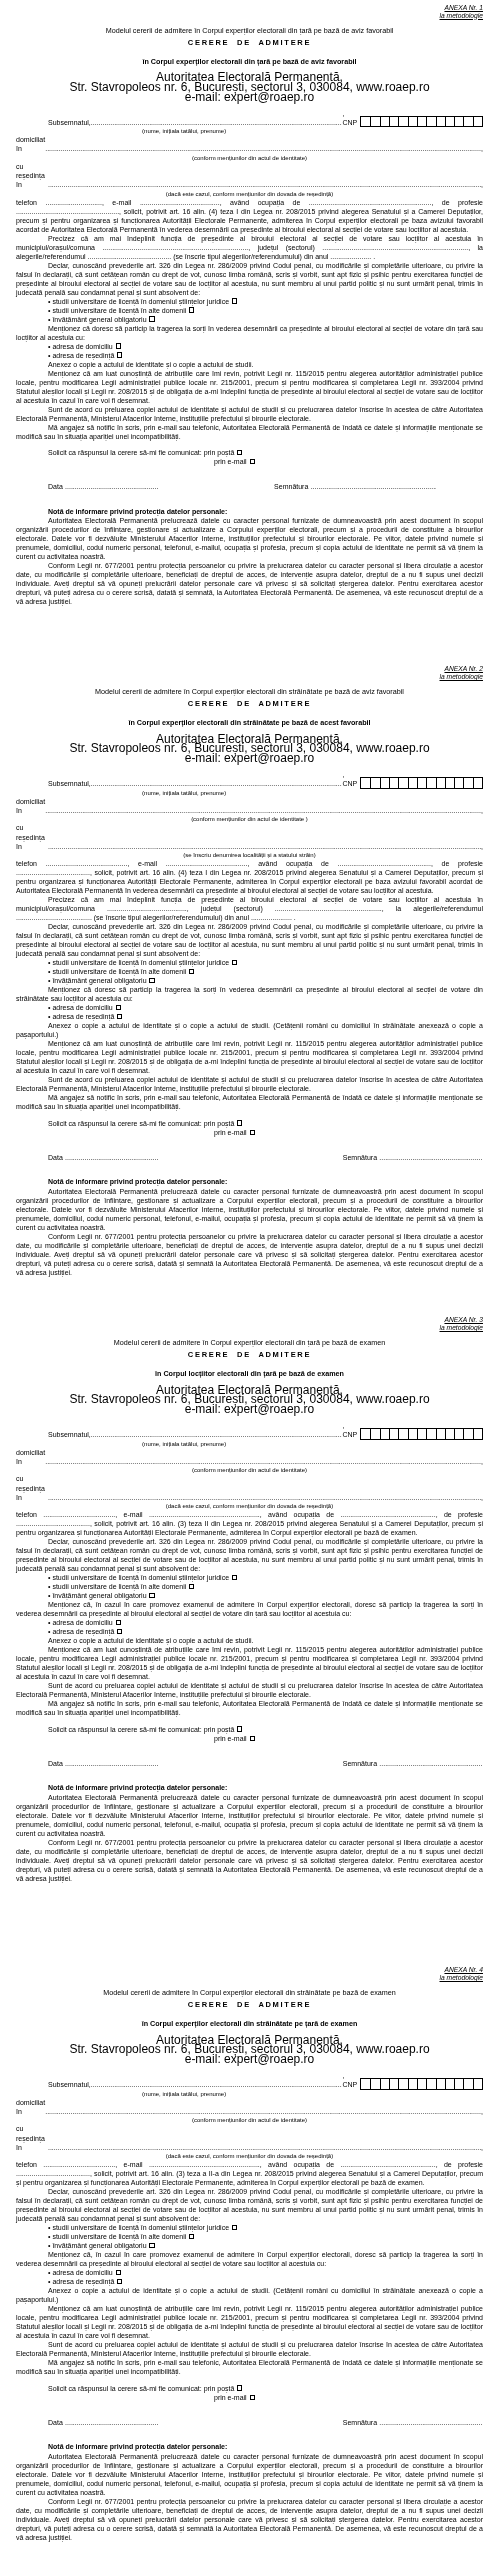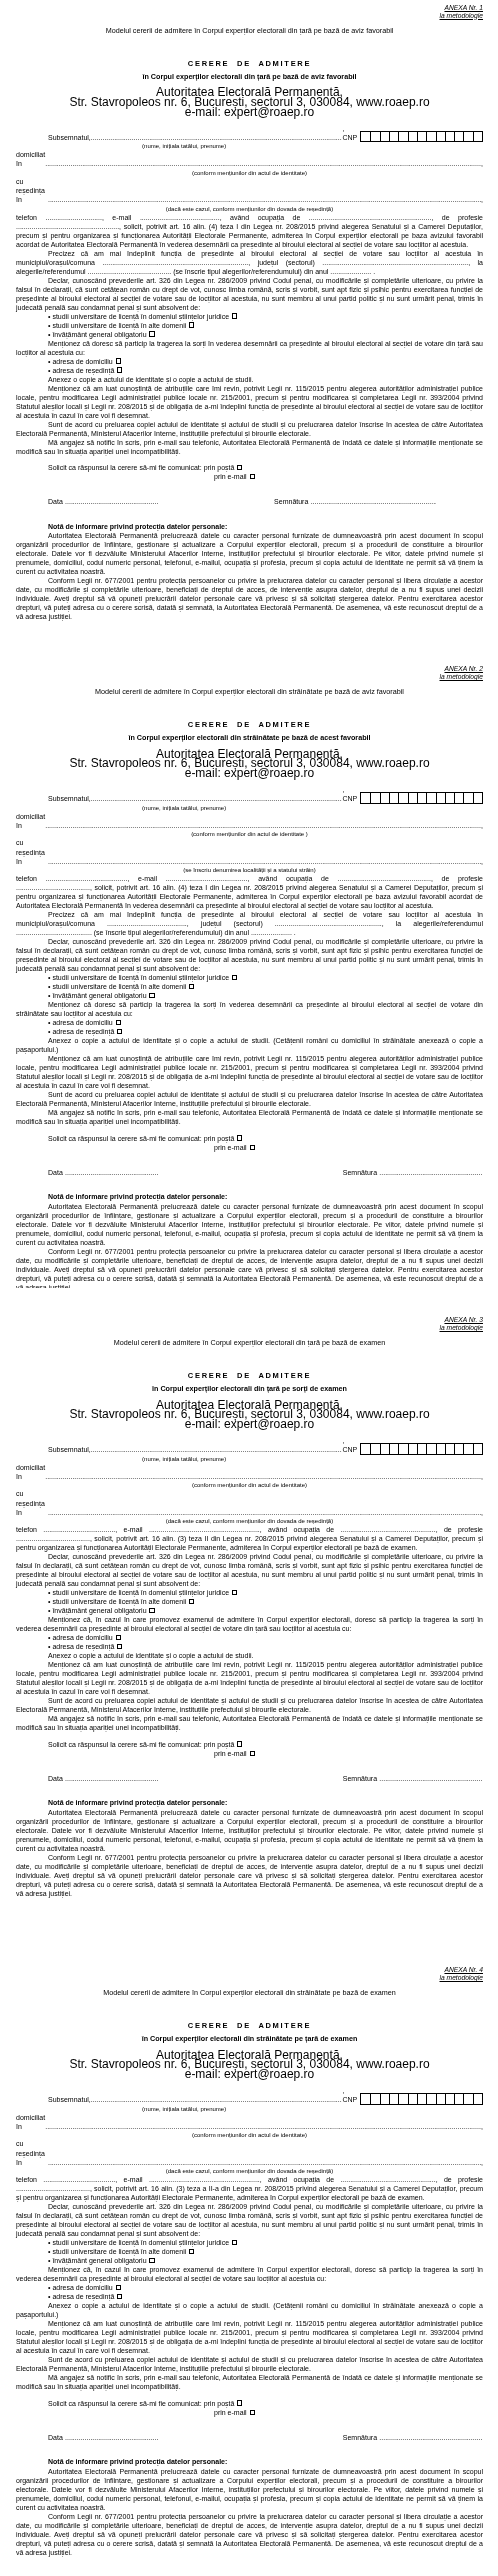--- a/index.html
+++ b/index.html
@@ -11,22 +11,22 @@
   .form { height: 644px; overflow: hidden; padding: 0 16px; }
   .f1 { padding-top: 3.5px; }
   .f2 { padding-top: 21px; }
   .f3 { padding-top: 28px; }
   .f4 { padding-top: 34px; }
 
   .annex { text-align: right; font-size: 6.7px; line-height: 8px; font-style: italic; }
   .annex div { text-decoration: underline; }
 
   .mtitle { text-align: center; margin-top: 6.4px; font-size: 7.2px; }
-  .t1 { text-align: center; font-weight: bold; font-size: 7.5px; letter-spacing: 1.7px; word-spacing: 4px; margin-top: 24px; }
-  .t2 { text-align: center; font-weight: bold; font-size: 7.2px; margin-top: 4px; }
+  .t1 { text-align: center; font-weight: bold; font-size: 7.5px; letter-spacing: 1.7px; word-spacing: 4px; margin-top: 3px; }
+  .t2 { text-align: center; font-weight: bold; font-size: 7.2px; margin-top: 10px; }
   .auth { text-align: center; margin-top: 7.5px; line-height: 9.6px; font-size: 12px; }
 
   .row { display: flex; align-items: flex-end; line-height: 9.3px; }
   .sub { margin-top: 6.4px; padding-left: 32px; }
   .dotfill { flex: 1 1 auto; overflow: hidden; white-space: nowrap; }
   .cnp { display: flex; border: 1.2px solid #000; margin-left: 2.9px; height: 11.6px; background: #fff; }
   .cnp i { display: block; width: 9.3px; border-left: 0.6px solid #000; }
   .cnp i:first-child { border-left: none; }
 
   .cnote { text-align: center; font-size: 6px; line-height: 8px; }
@@ -207,21 +207,21 @@
   <p class="para ind">Conform Legii nr. 677/2001 pentru protecția persoanelor cu privire la prelucrarea datelor cu caracter personal și libera circulație a acestor date, cu modificările și completările ulterioare, beneficiați de dreptul de acces, de intervenție asupra datelor, dreptul de a nu fi supus unei decizii individuale. Aveți dreptul să vă opuneți prelucrării datelor personale care vă privesc și să solicitați ștergerea datelor. Pentru exercitarea acestor drepturi, vă puteți adresa cu o cerere scrisă, datată și semnată la Autoritatea Electorală Permanentă. De asemenea, vă este recunoscut dreptul de a vă adresa justiției.</p>
 </section>
 
 <section class="form f3">
   <div class="annex">
     <div>ANEXA Nr. 3</div>
     <div>la metodologie</div>
   </div>
   <div class="mtitle">Modelul cererii de admitere în Corpul experților electorali din țară pe bază de examen</div>
   <div class="t1">CERERE DE ADMITERE</div>
-  <div class="t2">în Corpul experților electorali din țară pe sorți de examen</div>
+  <div class="t2">în Corpul locțiitor electorali din țară pe bază de examen</div>
   <div class="auth">
     <div>Autoritatea Electorală Permanentă,</div>
     <div>Str. Stavropoleos nr. 6, București, sectorul 3, 030084, www.roaep.ro</div>
     <div>e-mail: expert@roaep.ro</div>
   </div>
   <div class="row sub">
     <span>Subsemnatul,</span>
     <span class="dotfill">................................................................................................................................................................................................................................................................................................................................</span>
     <span>, CNP</span>
     <span class="cnp">

